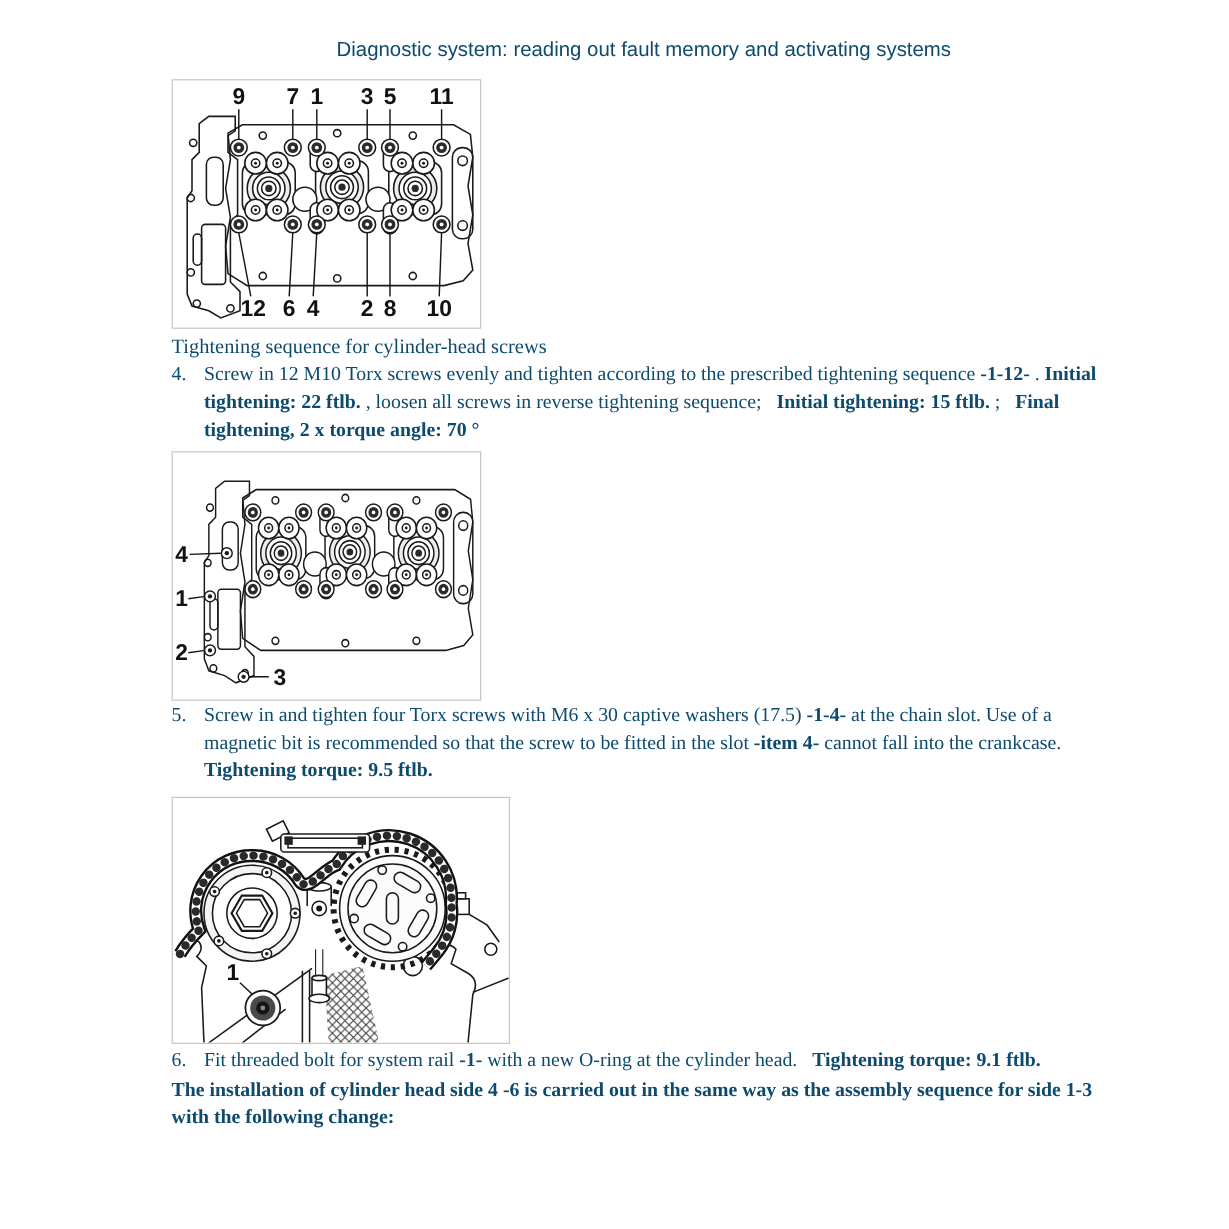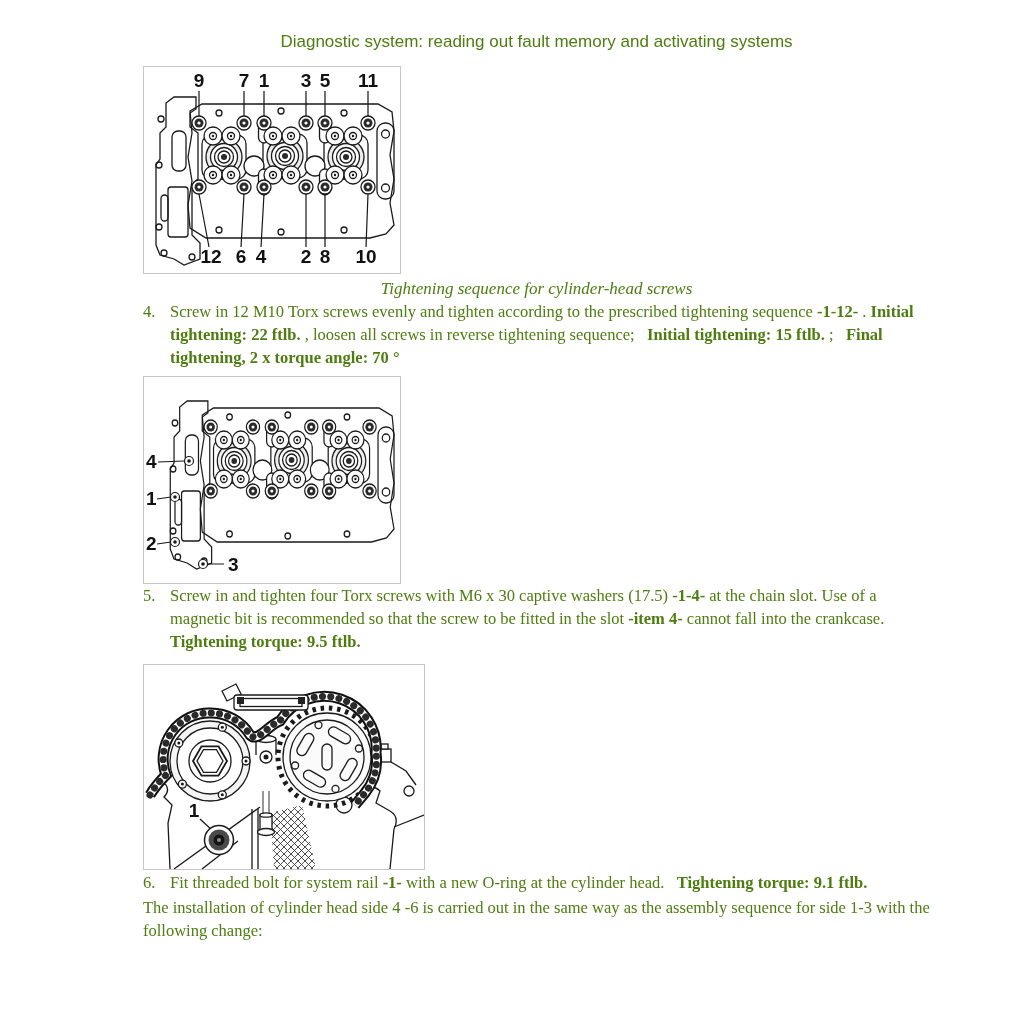--- a/index.html
+++ b/index.html
@@ -1,35 +1,35 @@
 <!DOCTYPE html>
 <html><head>
 <meta charset="utf-8">
 <style>
   html,body{margin:0;padding:0;background:#ffffff;}
   .page{position:relative;width:1024px;height:1024px;background:#fff;overflow:hidden;
-        font-family:"Liberation Serif", serif;color:#4d7c0f;}
+        font-family:"Liberation Serif", serif;color:#0c4a6e;}
   .col{margin-left:143px;width:787px;}
   .doc-title{margin-top:31px;font-family:"Liberation Sans", sans-serif;
              font-size:17px;line-height:22px;text-align:center;letter-spacing:0;}
   .fig{border:1px solid #c6c6c6;background:#fff;overflow:hidden;}
   .fig1{width:256px;height:206px;margin-top:13px;}
   .fig2{width:256px;height:206px;margin-top:7px;}
   .fig3{width:280px;height:204px;margin-top:11px;}
-  .caption{font-style:italic;font-size:17px;line-height:23px;text-align:center;}
+  .caption{font-size:17px;line-height:23px;}
   .cap1{margin-top:3px;}
   .cap2{margin-top:5px;}
   .cap3{margin-top:6px;}
   .step{display:flex;font-size:16.5px;line-height:23px;}
   .step .num{width:27px;flex:none;}
   .step .body{width:760px;}
   .b{font-weight:bold;}
   .u{text-decoration-thickness:1.5px;text-underline-offset:2px;}
   .s6{margin-top:1px;}
-  .closing{margin-top:2px;width:787px;font-weight:normal;font-size:16.5px;line-height:23px;}
+  .closing{margin-top:2px;width:787px;font-weight:bold;font-size:16.5px;line-height:23px;}
   svg{display:block;}
   .lbl{font-family:"Liberation Sans", sans-serif;font-weight:700;font-size:19px;fill:#111;}
   .ln{stroke:#161616;stroke-width:1.2;fill:none;}
 </style>
 </head>
 <body>
 
 <div class="page">
   <div class="col">
 

